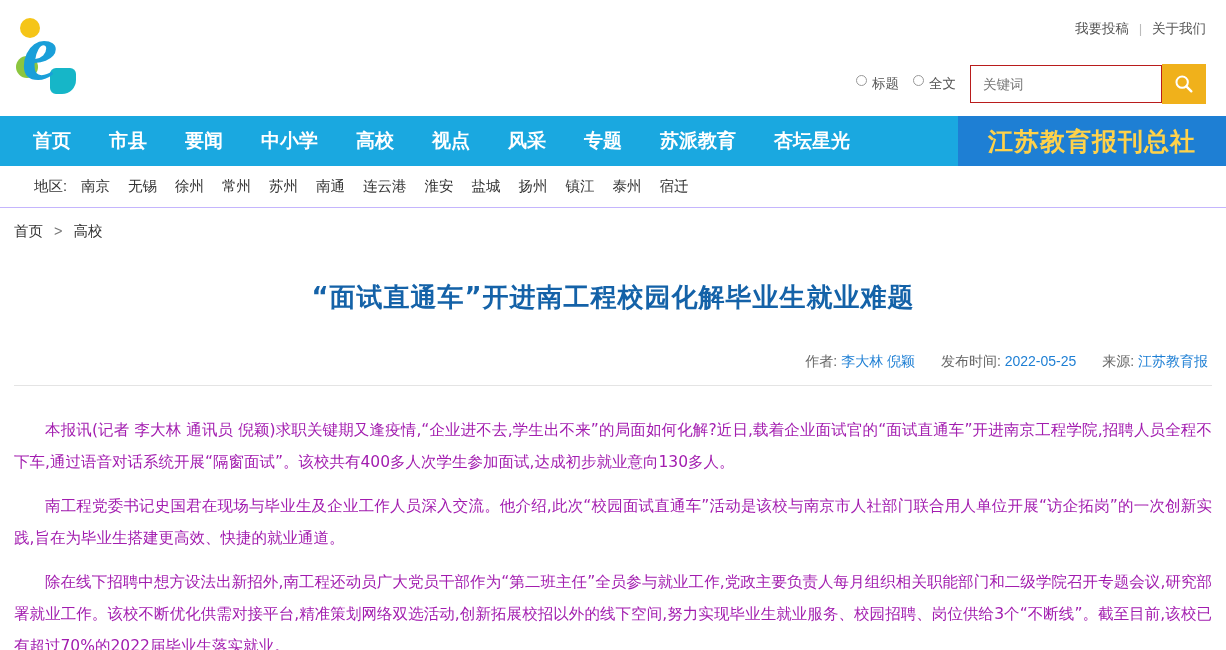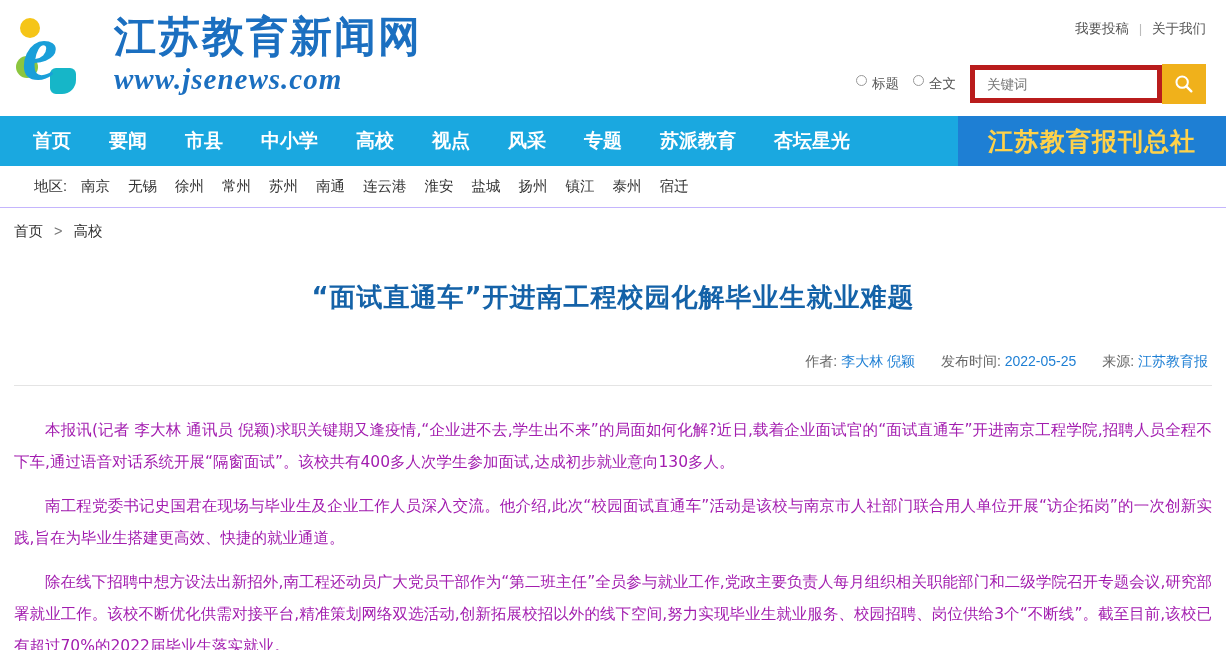--- a/index.html
+++ b/index.html
@@ -104,21 +104,21 @@
   }
   .radio-circle {
     width: 11px; height: 11px;
     border: 1px solid #999;
     border-radius: 50%;
     background: #fff;
     margin-right: 5px;
   }
   .search-box {
     width: 192px; height: 38px;
-    border: 5px solid #b91c1c;
+    border: 1px solid #b91c1c;
     background: #fff;
     display: flex;
     align-items: center;
     padding: 0 10px;
   }
   .search-box input {
     border: none;
     outline: none;
     width: 100%;
     font-size: 13.5px;
@@ -249,24 +249,20 @@
 <body>
 
 <div class="header">
 
   <div class="logo-area">
     <div class="logo-mark">
       <div class="dot-yellow"></div>
       <div class="dot-green"></div>
       <div class="dot-teal"></div>
       <div class="logo-e">e</div>
-    </div>
-    <div class="logo-text">
-      <div class="logo-title">江苏教育新闻网</div>
-      <div class="logo-url">www.jsenews.com</div>
     </div>
   </div>
 
   <div class="top-links">
     <a href="#">我要投稿</a>
     <span class="sep">|</span>
     <a href="#">关于我们</a>
   </div>
 
   <div class="search-row">
@@ -286,22 +282,22 @@
         <circle cx="10" cy="10" r="6.2" fill="none" stroke="#ffffff" stroke-width="2.2"></circle>
         <line x1="14.6" y1="14.6" x2="20" y2="20" stroke="#ffffff" stroke-width="2.6" stroke-linecap="round"></line>
       </svg>
     </button>
   </div>
 </div>
 
 <div class="navbar">
   <div class="nav-items">
     <div class="nav-item">首页</div>
+    <div class="nav-item">市县</div>
     <div class="nav-item">要闻</div>
-    <div class="nav-item">市县</div>
     <div class="nav-item">中小学</div>
     <div class="nav-item">高校</div>
     <div class="nav-item">视点</div>
     <div class="nav-item">风采</div>
     <div class="nav-item">专题</div>
     <div class="nav-item">苏派教育</div>
     <div class="nav-item">杏坛星光</div>
   </div>
   <div class="nav-brand">江苏教育报刊总社</div>
 </div>

